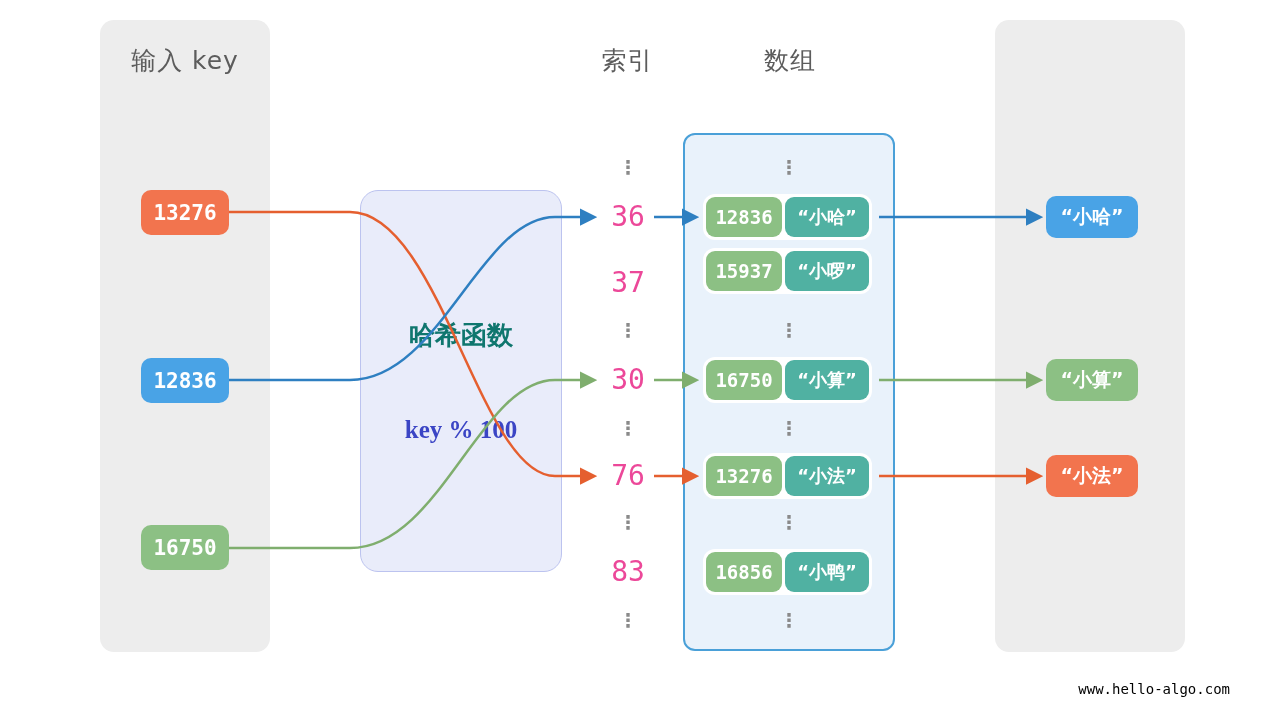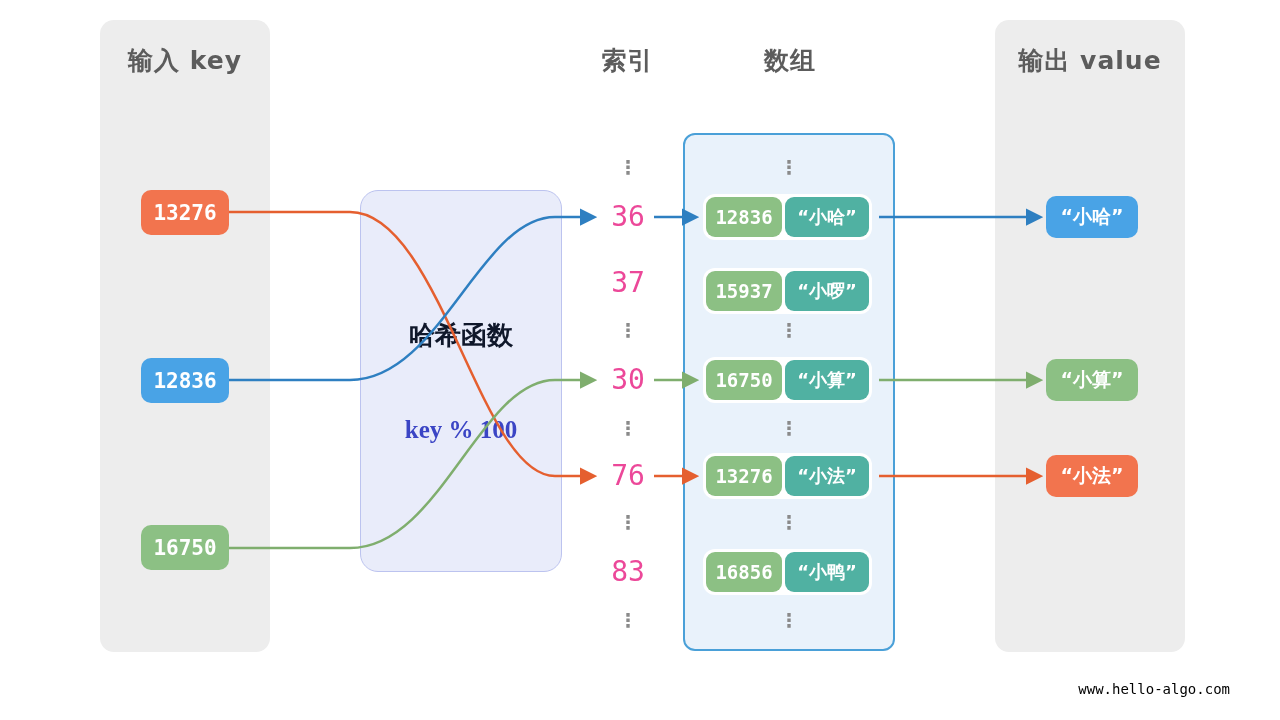--- a/index.html
+++ b/index.html
@@ -4,21 +4,21 @@
 <style>
   html,body{margin:0;padding:0;background:#ffffff;}
   #stage{
     position:relative;width:1280px;height:720px;overflow:hidden;
     font-family:"DejaVu Sans","Liberation Sans",sans-serif;background:#ffffff;
   }
   .panel{
     position:absolute;background:#ededed;border-radius:14px;
   }
   .col-title{
-    position:absolute;text-align:center;font-size:25px;font-weight:bold;color:#5c5c5c;
+    position:absolute;text-align:center;font-size:25px;font-weight:normal;color:#5c5c5c;
     letter-spacing:1px;
   }
   .sub-title{
     position:absolute;text-align:center;font-size:21px;font-weight:bold;color:#2f9c8a;
     font-family:"DejaVu Sans Mono","Liberation Mono",monospace;white-space:pre;
   }
   .badge{
     position:absolute;display:flex;align-items:center;justify-content:center;
     color:#fff;font-weight:bold;border-radius:10px;
     font-family:"DejaVu Sans Mono","Liberation Mono",monospace;
@@ -26,21 +26,21 @@
   .in-badge{width:88px;height:45px;left:141px;font-size:21px;}
   .out-badge{width:92px;height:42px;left:1046px;font-size:19px;font-family:"DejaVu Sans","Liberation Sans",sans-serif;}
   .orange{background:#f2744e;}
   .blue{background:#49a3e6;}
   .green{background:#8cc084;}
   .hash-box{
     position:absolute;left:360px;top:190px;width:200px;height:380px;
     background:rgba(231,234,250,0.92);border:1.5px solid #bcc3ef;border-radius:18px;
     display:flex;flex-direction:column;align-items:center;justify-content:center;gap:18px;
   }
-  .hash-title{font-size:26px;font-weight:bold;color:#0f172a;}
+  .hash-title{font-size:26px;font-weight:bold;color:#0f766e;}
   .hash-formula{font-size:25px;font-weight:bold;color:#3b45c5;
     font-family:Liberation Serif, serif;margin-top:45px;}
   .idx{
     position:absolute;left:598px;width:60px;height:30px;line-height:30px;text-align:center;
     font-size:28px;color:#ec4899;font-family:"DejaVu Sans Mono","Liberation Mono",monospace;
   }
   .dots{
     font-size:19px;font-weight:bold;color:#8a8a8a;line-height:30px;height:30px;
     font-family:"DejaVu Sans","Liberation Sans",sans-serif;
   }
@@ -103,21 +103,21 @@
   <div class="idx dots" style="top:605px;">⋮</div>
 
   <div class="col-title" style="left:745px;top:44px;width:90px;">数组</div>
   <div class="array-box"></div>
 
   <div class="adots dots" style="top:152px;">⋮</div>
   <div class="pair" style="top:194px;">
     <div class="key">12836</div>
     <div class="val">“小哈”</div>
   </div>
-  <div class="pair" style="top:268px;">
+  <div class="pair" style="top:248px;">
     <div class="key">15937</div>
     <div class="val">“小啰”</div>
   </div>
   <div class="adots dots" style="top:315px;">⋮</div>
   <div class="pair" style="top:357px;">
     <div class="key">16750</div>
     <div class="val">“小算”</div>
   </div>
   <div class="adots dots" style="top:413px;">⋮</div>
   <div class="pair" style="top:453px;">
@@ -125,21 +125,20 @@
     <div class="val">“小法”</div>
   </div>
   <div class="adots dots" style="top:507px;">⋮</div>
   <div class="pair" style="top:549px;">
     <div class="key">16856</div>
     <div class="val">“小鸭”</div>
   </div>
   <div class="adots dots" style="top:605px;">⋮</div>
 
   <div class="panel" style="left:995px;top:20px;width:190px;height:632px;"></div>
-  <div class="col-title" style="left:995px;top:44px;width:190px;">输出 value</div>
   <div class="badge out-badge blue" style="top:196px;">“小哈”</div>
   <div class="badge out-badge green" style="top:359px;">“小算”</div>
   <div class="badge out-badge orange" style="top:455px;">“小法”</div>
 
   <div class="watermark">www.hello-algo.com</div>
 
   <svg class="arrows" width="1280" height="720" viewBox="0 0 1280 720">
     <defs>
       <marker id="ah-blue" viewBox="0 0 10 10" refX="7" refY="5" markerWidth="7" markerHeight="7" orient="auto">
         <path d="M0,0 L10,5 L0,10 z" fill="#2e7fc1"></path>

